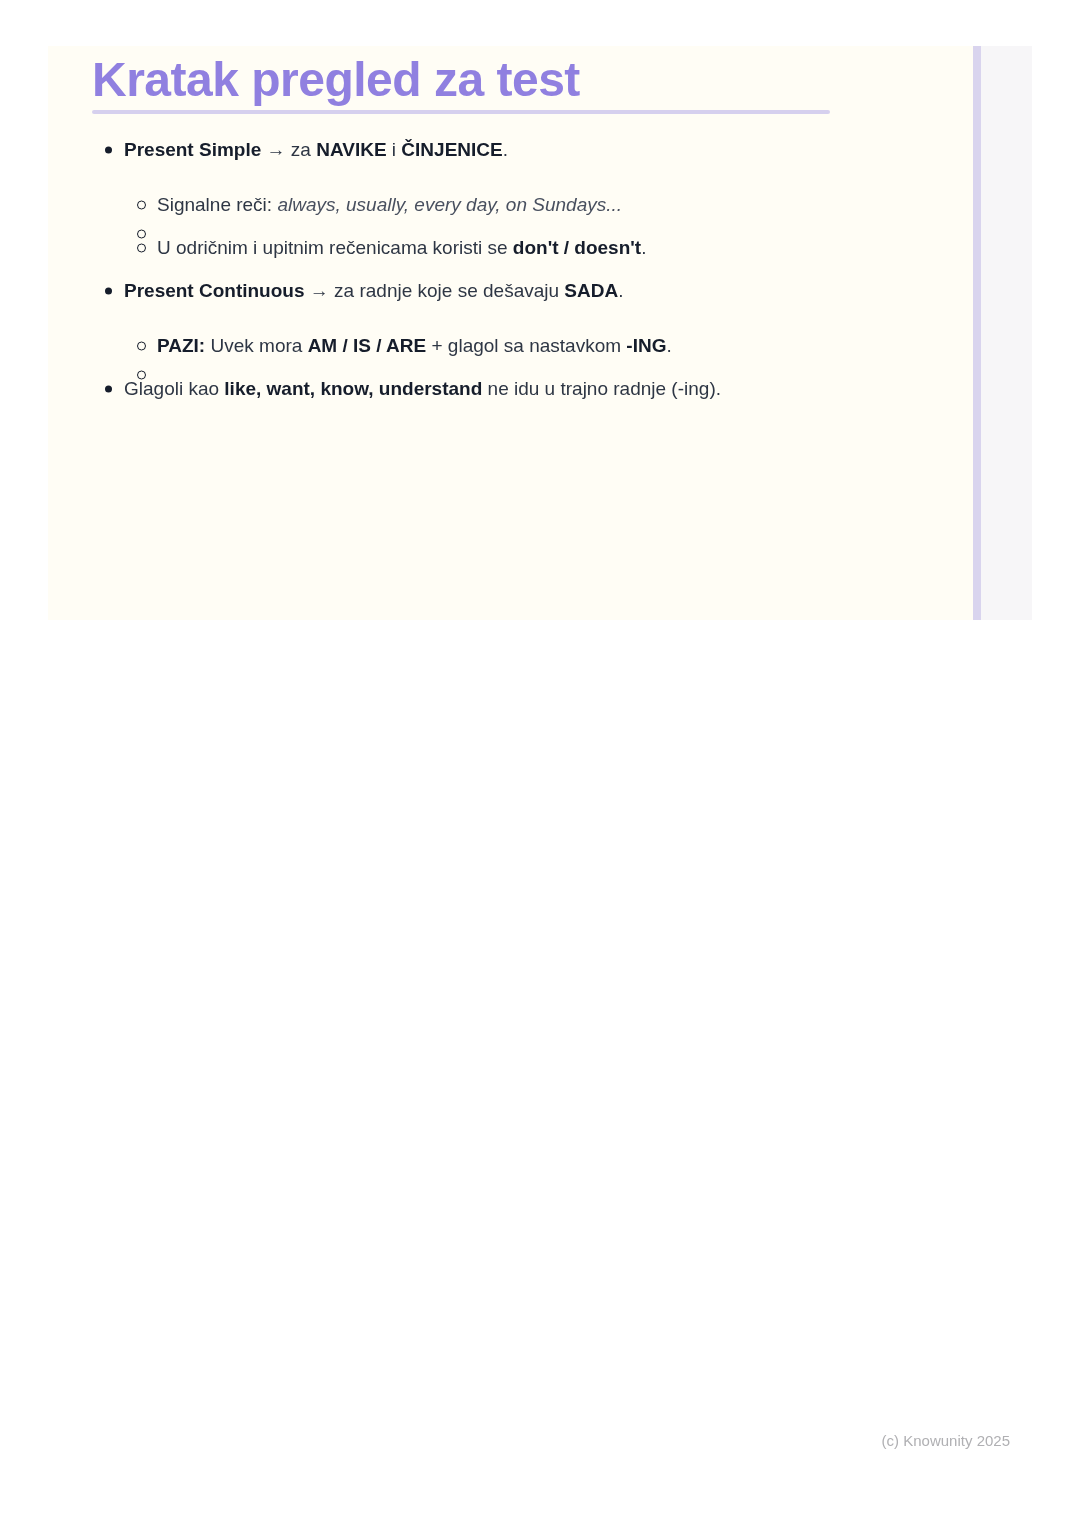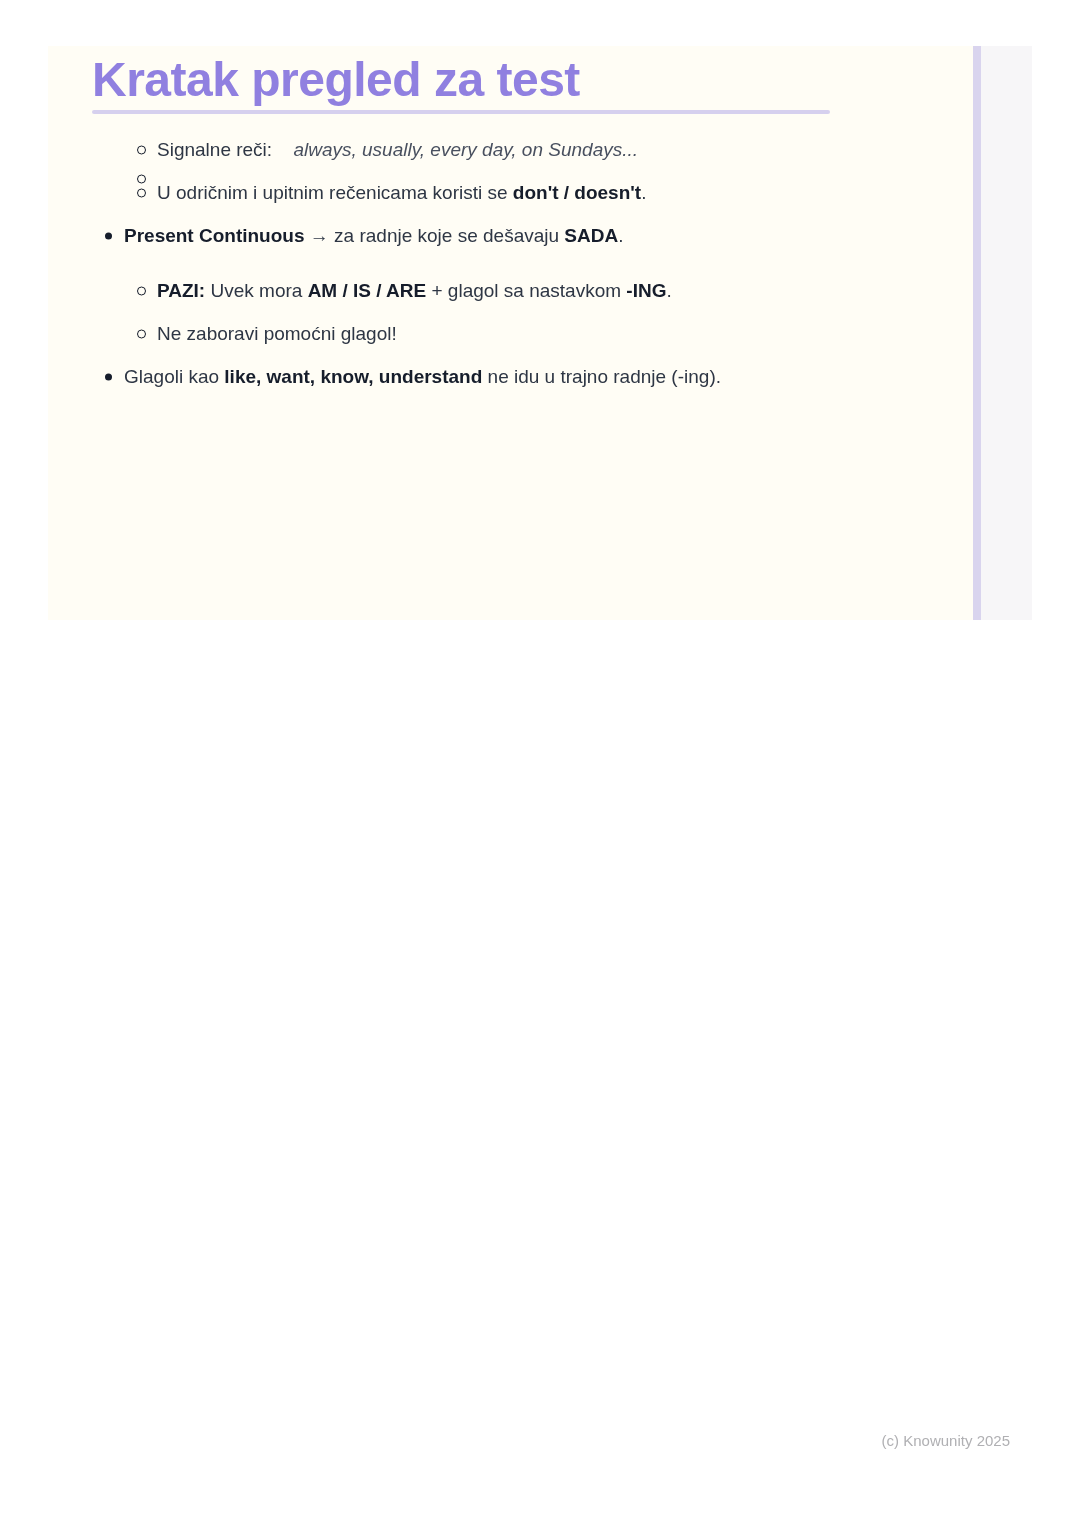--- a/index.html
+++ b/index.html
@@ -66,21 +66,21 @@
   }
   .item.l2 .marker {
     left: 89px;
     width: 9px; height: 9px;
     border-radius: 50%;
     border: 1.5px solid var(--text-dark);
     background: transparent;
   }
   .run-regular { color: var(--text-body); }
   .run-bold    { font-weight: 700; color: var(--text-dark); }
-  .run-italic  { font-style: italic; color: var(--text-italic); margin-left: 16px; }
+  .run-italic  { font-style: italic; color: var(--text-italic); }
   .accent-bar {
     position: absolute;
     left: 973px; top: 46px;
     width: 8px; height: 574px;
     background: var(--accent-bar);
   }
   .margin-strip {
     position: absolute;
     left: 981px; top: 46px;
     width: 51px; height: 574px;
@@ -93,20 +93,24 @@
     color: var(--footer-color);
   }
 </style>
 </head>
 <body>
 
 <div class="card">
   <h1 class="page-title">Kratak pregled za test</h1>
   <div class="title-divider"></div>
   <div class="bullet-list">
+      <div class="item l1">
+        <span class="marker"></span>
+        <p><span class="run-bold">Present Simple</span><span class="run-regular"> → za </span><span class="run-bold">NAVIKE</span><span class="run-regular"> i </span><span class="run-bold">ČINJENICE</span><span class="run-regular">.</span></p>
+      </div>
       <div class="item l2">
         <span class="marker"></span>
         <p><span class="run-regular">Signalne reči: </span><span class="run-italic">always, usually, every day, on Sundays...</span></p>
       </div>
       <div class="item l2">
         <span class="marker"></span>
       </div>
       <div class="item l2">
         <span class="marker"></span>
         <p><span class="run-regular">U odričnim i upitnim rečenicama koristi se </span><span class="run-bold">don't / doesn't</span><span class="run-regular">.</span></p>
@@ -114,21 +118,20 @@
       <div class="item l1">
         <span class="marker"></span>
         <p><span class="run-bold">Present Continuous</span><span class="run-regular"> → za radnje koje se dešavaju </span><span class="run-bold">SADA</span><span class="run-regular">.</span></p>
       </div>
       <div class="item l2">
         <span class="marker"></span>
         <p><span class="run-bold">PAZI:</span><span class="run-regular"> Uvek mora </span><span class="run-bold">AM / IS / ARE</span><span class="run-regular"> + glagol sa nastavkom </span><span class="run-bold">-ING</span><span class="run-regular">.</span></p>
       </div>
       <div class="item l2">
         <span class="marker"></span>
-        <p><span class="run-regular">Ne zaboravi pomoćni glagol!</span></p>
       </div>
       <div class="item l1">
         <span class="marker"></span>
         <p><span class="run-regular">Glagoli kao </span><span class="run-bold">like, want, know, understand</span><span class="run-regular"> ne idu u trajno radnje (-ing).</span></p>
       </div>
     </div>
 </div>
 
 <div class="accent-bar"></div>
 <div class="margin-strip"></div>

